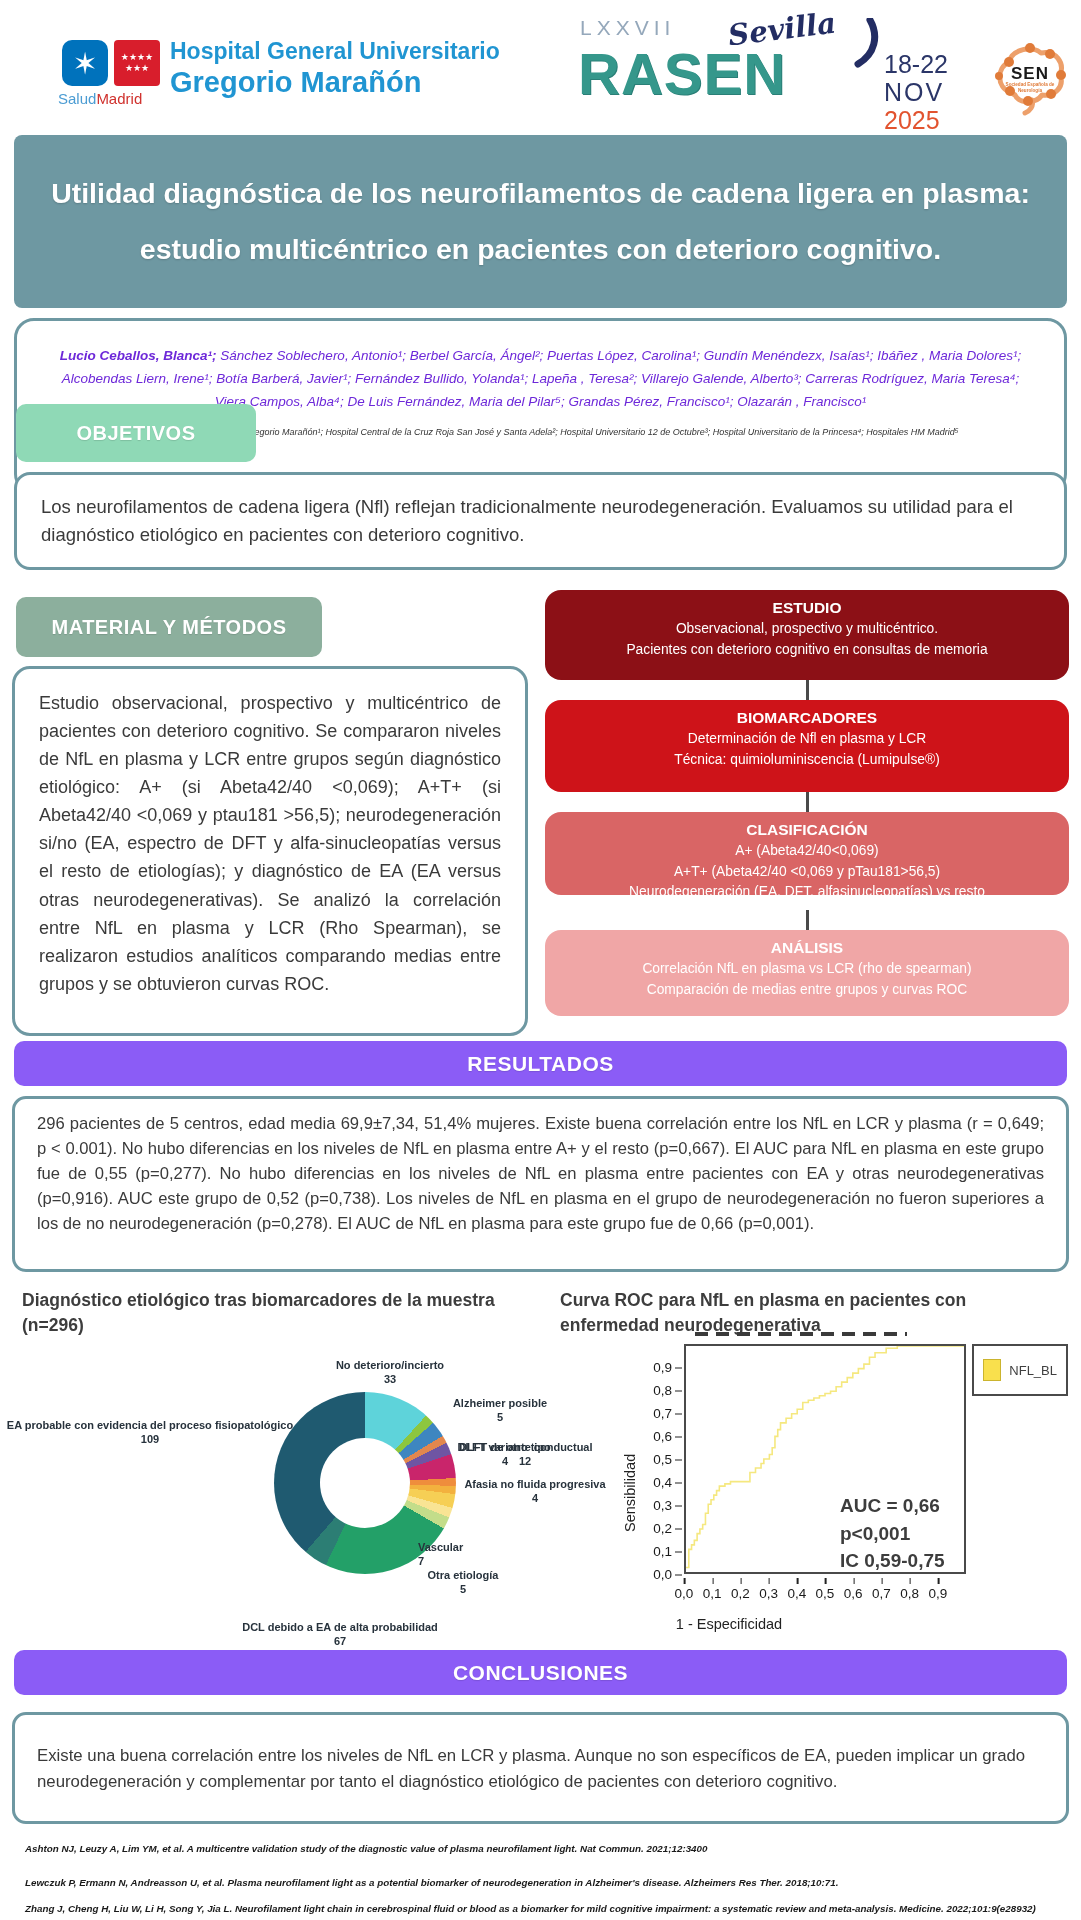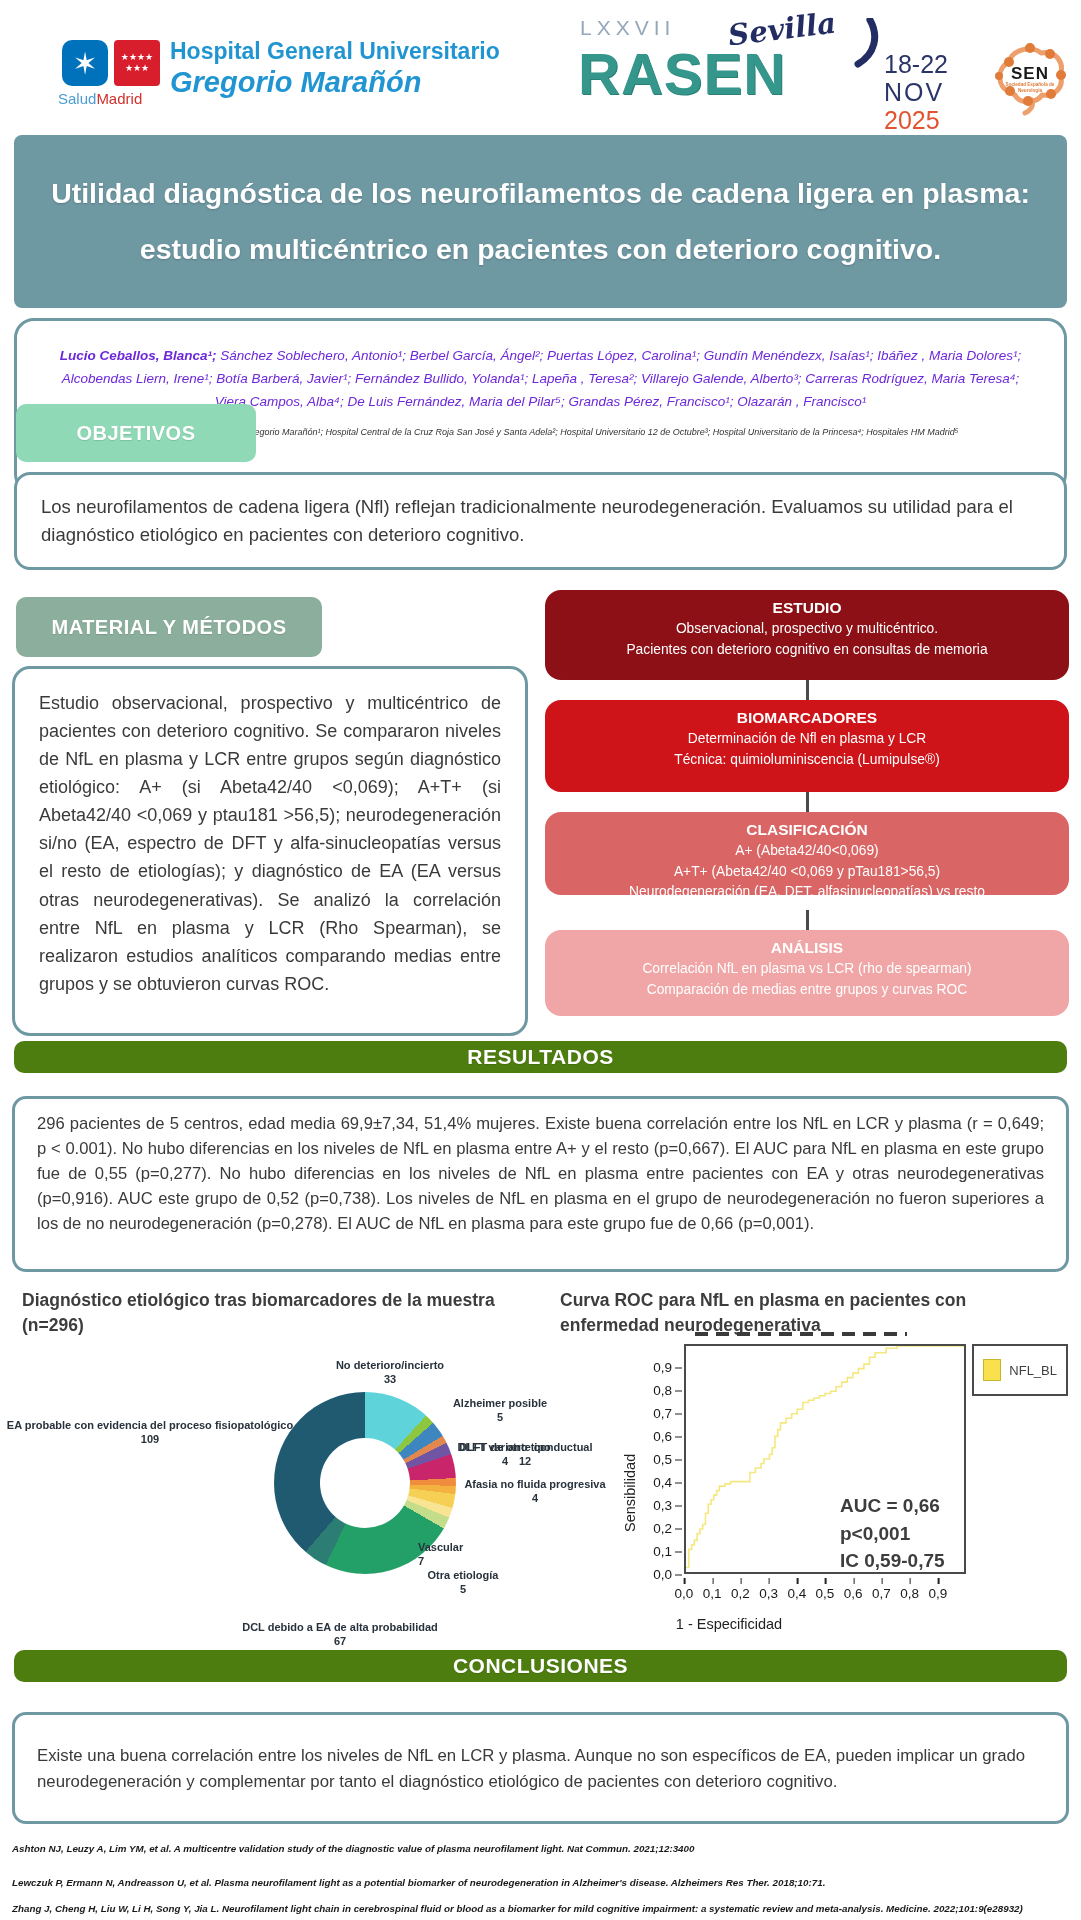--- a/index.html
+++ b/index.html
@@ -9,21 +9,21 @@
   
   .hdr-flag-blue{position:absolute;left:62px;top:40px;width:46px;height:46px;background:#0072bc;border-radius:10px;
     display:flex;align-items:center;justify-content:center;color:#fff;font-size:30px;}
   .hdr-flag-red{position:absolute;left:114px;top:40px;width:46px;height:46px;background:#d81e2c;border-radius:4px;
     display:flex;align-items:center;justify-content:center;}
   .hdr-flag-red::before{content:"★★★★\A ★★★";white-space:pre;color:#fff;font-size:9px;line-height:11px;text-align:center;}
   .hdr-salud{position:absolute;left:58px;top:90px;font-size:15px;font-weight:500;}
   .hdr-salud .s1{color:#4b9cd3;} .hdr-salud .s2{color:#d0312d;}
   .hdr-hospital{position:absolute;left:170px;top:38px;color:#2095d2;font-weight:700;line-height:1.18;}
   .hdr-hospital .l1{font-size:23px;display:block;}
-  .hdr-hospital .l2{font-size:29px;display:block;font-style:italic;}
+  .hdr-hospital .l2{font-size:29px;display:block;}
 
   .rasen{position:absolute;left:578px;top:16px;width:300px;height:104px;}
   .rasen .lxxvii{position:absolute;left:2px;top:0;font-size:21px;letter-spacing:5px;color:#95a8bb;}
   .rasen .word{position:absolute;left:0;top:24px;font-size:58px;font-weight:800;letter-spacing:1px;color:#35978b;
     text-shadow:1px 1px 0 #2a7f77;}
   .rasen .sevilla{position:absolute;left:150px;top:-4px;font-family:"DejaVu Serif","Liberation Serif",serif;
     font-style:italic;font-weight:700;font-size:29px;color:#232d63;transform:rotate(-7deg);}
   .rasen .swoosh{position:absolute;left:268px;top:2px;}
   .hdr-dates{position:absolute;left:884px;top:50px;line-height:1.12;font-weight:500;}
   .hdr-dates .d1,.hdr-dates .d2{display:block;color:#2b3668;font-size:25px;}
@@ -58,21 +58,21 @@
   .flow-title{font-weight:700;font-size:15.5px;margin-bottom:2px;}
   .flow-body{font-size:13.8px;line-height:1.5;white-space:pre-line;}
   .flow-estudio{top:590px;height:90px;}
   .flow-biomarcadores{top:700px;height:92px;}
   .flow-clasificacion{top:812px;height:83px;}
   .flow-analisis{top:930px;height:86px;}
   .flow-connector{position:absolute;left:806px;width:3px;height:20px;background:#4a4a4a;}
   .conn-1{top:680px;} .conn-2{top:792px;} .conn-3{top:910px;}
 
   
-  .bar{position:absolute;left:14px;width:1053px;height:32px;background:#4d7c0f;border-radius:10px;color:#fff;
+  .bar{position:absolute;left:14px;width:1053px;height:45px;background:#8b5cf6;border-radius:10px;color:#fff;
     font-weight:700;font-size:21px;letter-spacing:.5px;display:flex;align-items:center;justify-content:center;
     text-shadow:0 1px 1px rgba(0,0,0,.12);}
   .bar-resultados{top:1041px;}
   .bar-conclusiones{top:1650px;}
   .box-resultados{left:12px;top:1096px;width:1057px;height:176px;border-radius:14px;padding:13px 22px;font-size:16.6px;line-height:1.5;text-align:justify;}
   .box-conclusiones{left:12px;top:1712px;width:1057px;height:112px;border-radius:14px;padding:28px 22px;font-size:16.8px;line-height:1.55;}
 
   
   .chart-title{position:absolute;font-weight:700;font-size:17.5px;color:#3d3d3d;line-height:1.4;white-space:pre-line;}
   .donut-title{left:22px;top:1288px;width:490px;}
@@ -103,21 +103,21 @@
   .roc-ylabel{position:absolute;left:622px;top:1532px;font-size:14.5px;color:#222;transform:rotate(-90deg);transform-origin:0 0;}
   .roc-xlabel{position:absolute;left:588px;top:1616px;width:282px;text-align:center;font-size:14.5px;color:#222;}
   .roc-legend{position:absolute;left:972px;top:1344px;width:96px;height:52px;border:2px solid #4a4a4a;background:#fff;
     display:flex;align-items:center;gap:8px;padding:0 9px;box-sizing:border-box;}
   .legend-swatch{width:20px;height:20px;border:1px solid #cbb42e;}
   .legend-label{font-size:13px;color:#404040;}
   .roc-annotation{position:absolute;left:840px;top:1492px;font-weight:700;font-size:19px;color:#3d3d3d;
     line-height:1.45;white-space:pre-line;}
 
   
-  .reference{position:absolute;left:12px;width:1048px;font-style:italic;font-weight:600;font-size:9.8px;color:#1a1a1a;line-height:1.35;}
+  .reference{position:absolute;left:25px;width:1048px;font-style:italic;font-weight:600;font-size:9.8px;color:#1a1a1a;line-height:1.35;}
   .ref-1{top:1842px;} .ref-2{top:1876px;} .ref-3{top:1902px;}
 </style>
 </head>
 <body>
 
 <div class="poster">
 
   <div class="hdr-flag-blue">✶</div>
   <div class="hdr-flag-red"></div>
   <div class="hdr-salud"><span class="s1">Salud</span><span class="s2">Madrid</span></div>

